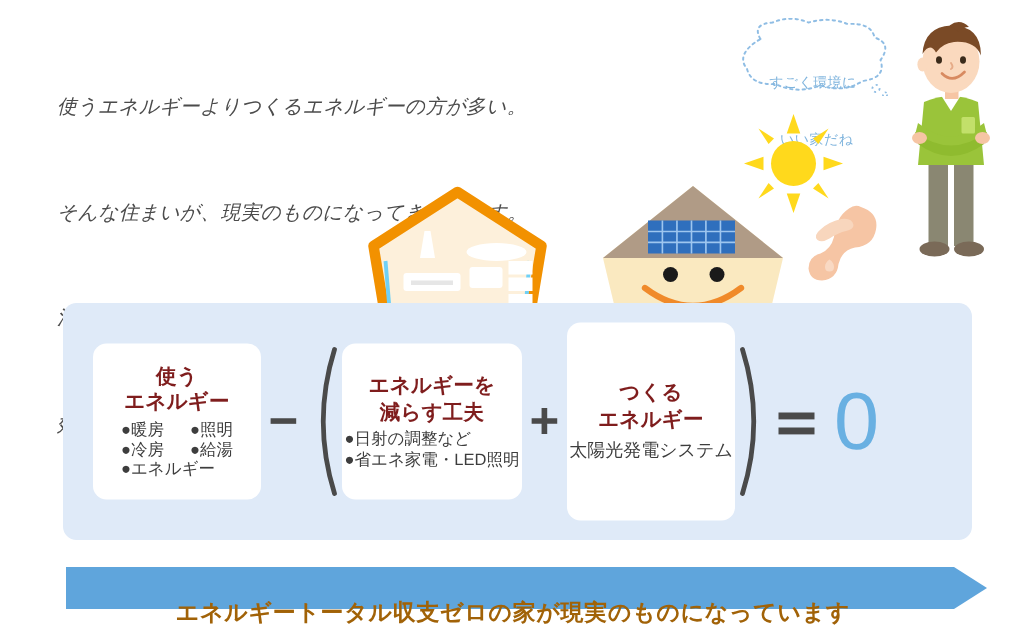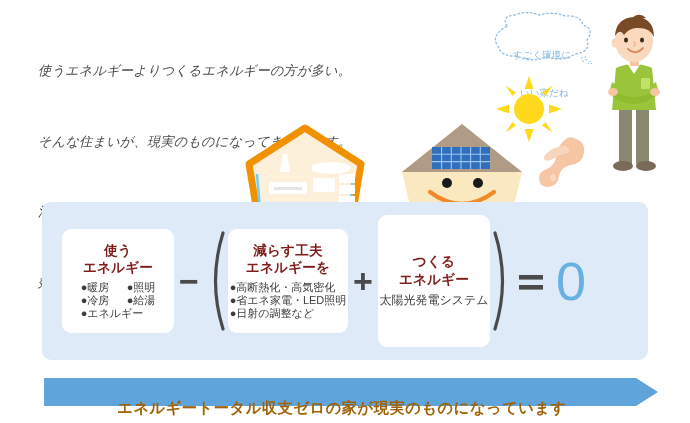--- a/index.html
+++ b/index.html
@@ -253,32 +253,29 @@
       <div class="op op-minus">−</div>
 
       <div class="paren">
         <svg width="22" height="104" viewBox="0 0 22 104">
           <path d="M18 4 Q3 52 18 100" fill="none" stroke="#4a4a4a" stroke-width="3.2" stroke-linecap="round"></path>
         </svg>
       </div>
 
       <div class="card c2">
         <div class="card-title">
+          <span>エネルギーを</span>
           <span>減らす工夫</span>
-          <span>エネルギーを</span>
         </div>
         <div class="bullets">
           <div class="row">
-            <span class="b w">●高断熱化・高気密化</span>
+            <span class="b w">●日射の調整など</span>
           </div>
           <div class="row">
             <span class="b w">●省エネ家電・LED照明</span>
-          </div>
-          <div class="row">
-            <span class="b w">●日射の調整など</span>
           </div>
         </div>
       </div>
 
       <div class="op op-plus">+</div>
 
       <div class="card c3">
         <div class="card-title">
           <span>つくる</span>
           <span>エネルギー</span>

